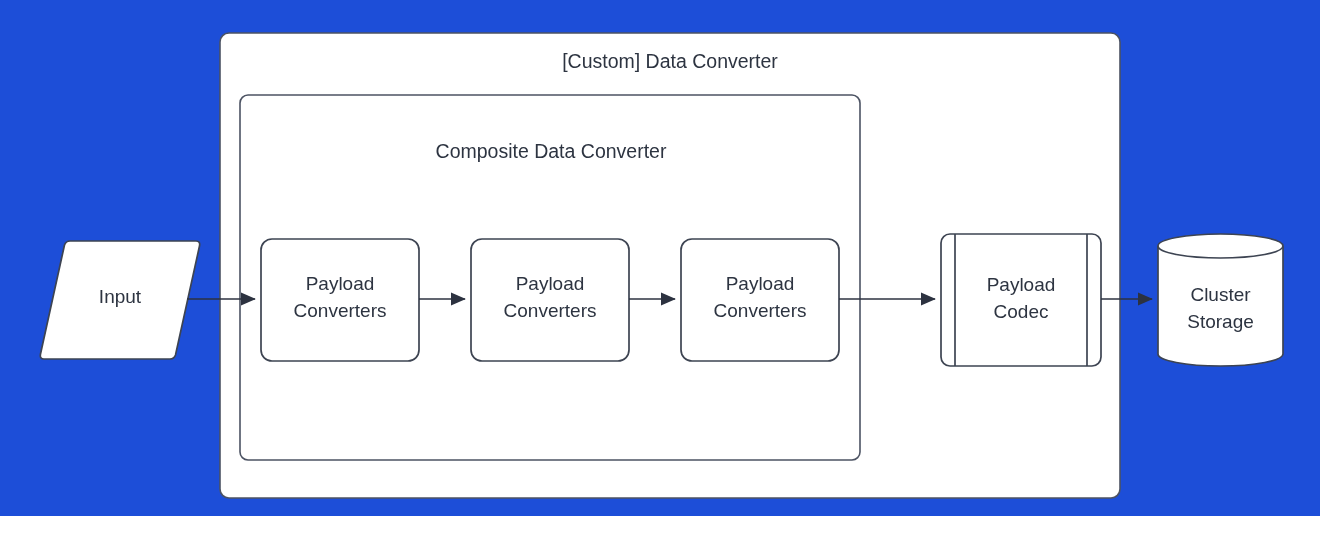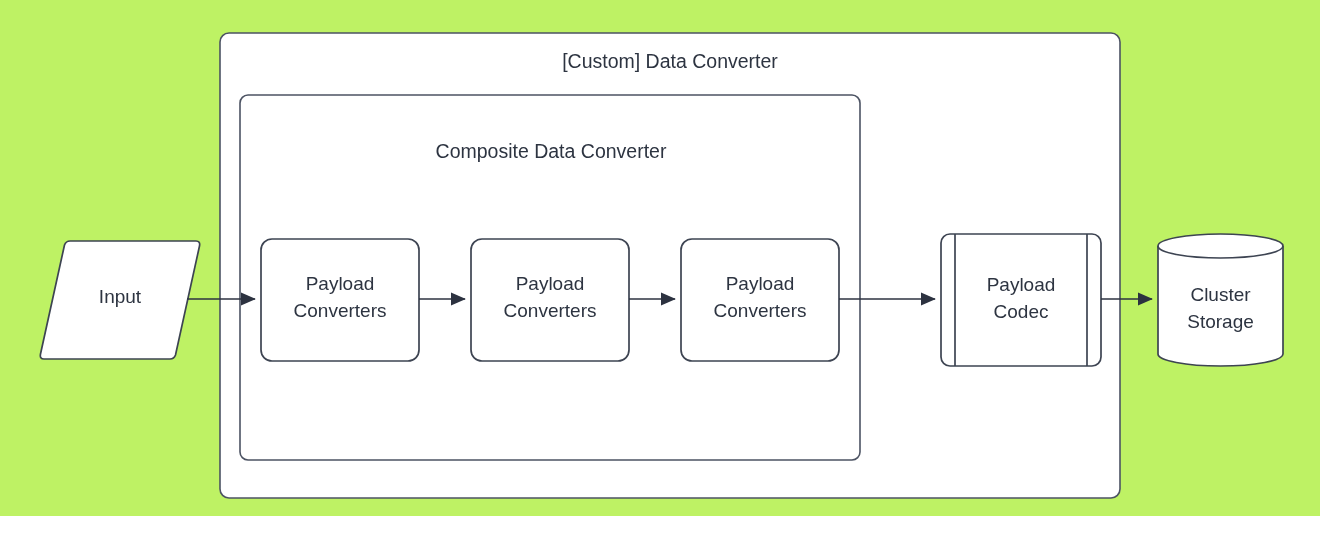--- a/index.html
+++ b/index.html
@@ -11,21 +11,21 @@
   body {
     width: 1320px;
     height: 540px;
     overflow: hidden;
     font-family: "Liberation Sans", sans-serif;
   }
   #canvas {
     position: relative;
     width: 1320px;
     height: 516px;
-    background: #bef264;
+    background: #1d4ed8;
   }
   #diagram {
     position: absolute;
     left: 0;
     top: 0;
     width: 1320px;
     height: 540px;
   }
   .container-stroke {
     stroke: #4c5363;

